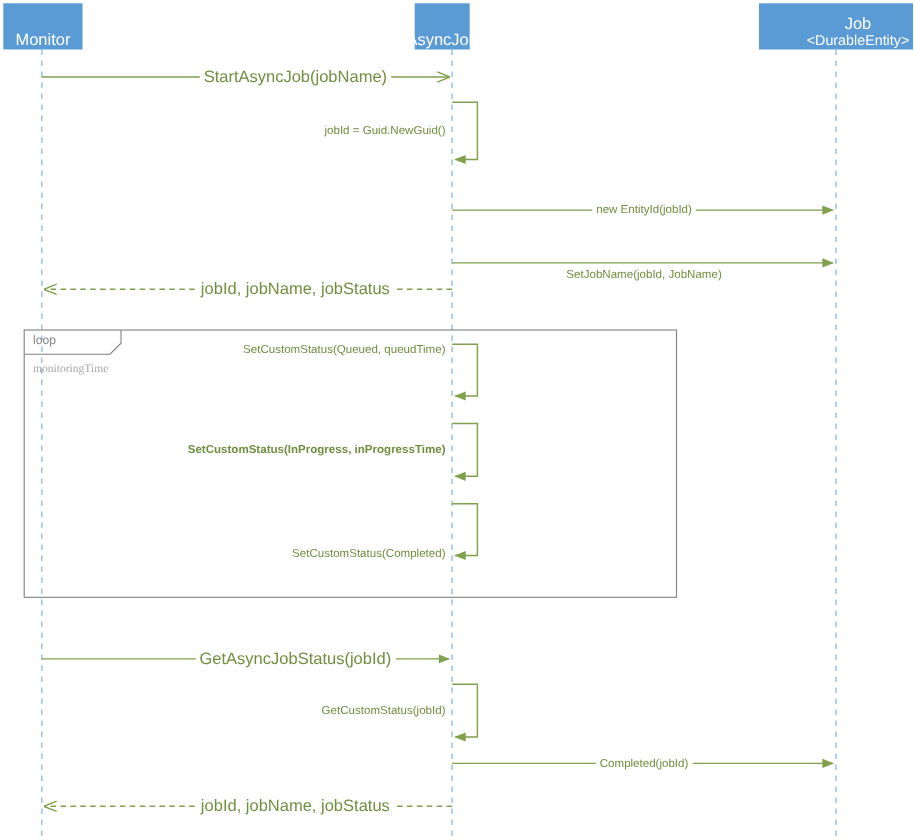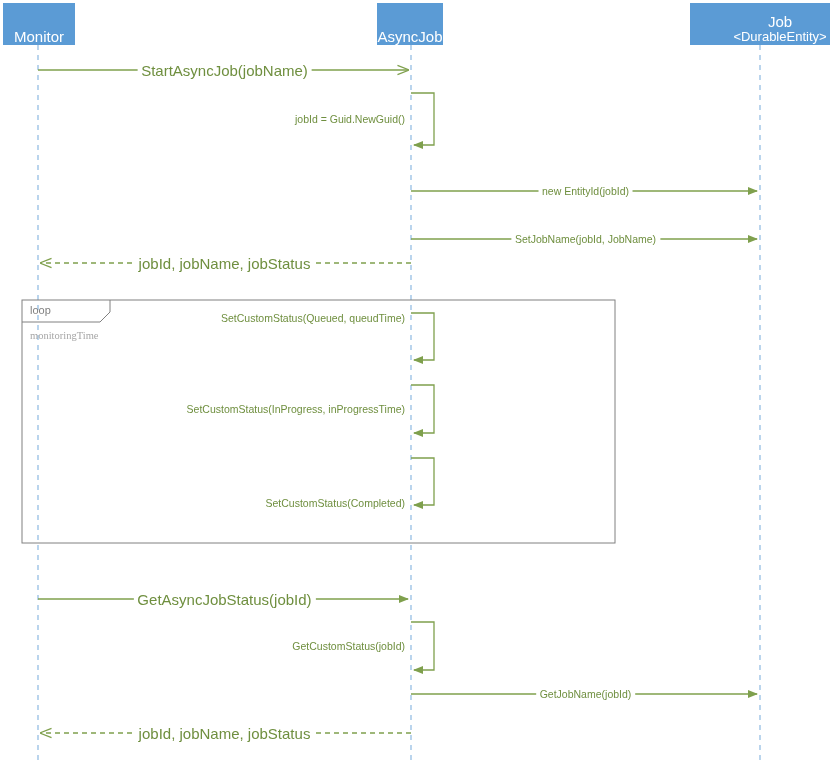--- a/index.html
+++ b/index.html
@@ -41,21 +41,21 @@
   .actor-line2 { font-size: 13px; }
   .msg-label {
     position: absolute;
     color: #6f8f3f;
     font-family: "Liberation Sans", sans-serif;
     white-space: nowrap;
     background: #ffffff;
     padding: 0 4px;
     transform: translate(-50%, -50%);
   }
-  .msg-label.big { font-size: 15px; }
+  .msg-label.big { font-size: 15px; margin-left: 44px; }
   .msg-label.small { font-size: 10.5px; text-align: center; }
   .frag-label {
     position: absolute;
     color: #808080;
     font-family: "Liberation Sans", sans-serif;
     font-size: 11px;
     white-space: nowrap;
   }
   .frag-guard {
     position: absolute;
@@ -101,38 +101,38 @@
         <path d="M 411 622 L 434 622 L 434 670 L 414 670" stroke="#7fa04d" stroke-width="1.3" fill="none" marker-end="url(#arrow-filled)"></path>
         <line x1="411" x2="757" y1="694" y2="694" stroke="#7fa04d" stroke-width="1.3" fill="none" marker-end="url(#arrow-filled)"></line>
         <line x1="411" x2="41" y1="733" y2="733" stroke="#7fa04d" stroke-width="1.3" fill="none" stroke-dasharray="5 4" marker-end="url(#arrow-open)"></line>
       </g>
   </svg>
 
   <div id="actors">
       <div class="actor-box" style="left: 3px; top: 3px; width: 72px; height: 42px;">
         <div class="actor-line1">Monitor</div>
       </div>
-      <div class="actor-box" style="left: 377px; top: 3px; width: 66px; height: 42px;">
+      <div class="actor-box" style="left: 377px; top: 3px; width: 50px; height: 42px;">
         <div class="actor-line1">AsyncJob</div>
       </div>
       <div class="actor-box" style="left: 690px; top: 3px; width: 140px; height: 42px; padding-left: 40px;">
         <div class="actor-line1">Job</div>
         <div class="actor-line2">&lt;DurableEntity&gt;</div>
       </div>
     </div>
   <div id="labels">
       <div class="frag-label" style="left: 30px; top: 304px;">loop</div>
       <div class="frag-guard" style="left: 30px; top: 330px;">monitoringTime</div>
       <div class="msg-label big" style="left: 224.5px; top: 70px;">StartAsyncJob(jobName)</div>
       <div class="msg-label small" style="transform: translate(-100%, -50%); left: 409px; top: 119px;">jobId = Guid.NewGuid()</div>
       <div class="msg-label small" style="left: 585.5px; top: 191px;">new EntityId(jobId)</div>
-      <div class="msg-label small" style="left: 585.5px; top: 239px;">SetJobName(jobId, JobName)</div>
+      <div class="msg-label small" style="left: 585.5px; top: 250px;">SetJobName(jobId, JobName)</div>
       <div class="msg-label big" style="left: 224.5px; top: 263px;">jobId, jobName, jobStatus</div>
       <div class="msg-label small" style="transform: translate(-100%, -50%); left: 409px; top: 318px;">SetCustomStatus(Queued, queudTime)</div>
-      <div class="msg-label small" style="transform: translate(-100%, -50%); left: 409px; top: 409px;">SetCustomStatus(InProgress, inProgressTime)</div>
+      <div class="msg-label small" style="transform: translate(-100%, -50%); left: 409px; top: 409px; font-weight: bold;">SetCustomStatus(InProgress, inProgressTime)</div>
       <div class="msg-label small" style="transform: translate(-100%, -50%); left: 409px; top: 481.5px; margin-top: 21px;">SetCustomStatus(Completed)</div>
       <div class="msg-label big" style="left: 224.5px; top: 599px;">GetAsyncJobStatus(jobId)</div>
       <div class="msg-label small" style="transform: translate(-100%, -50%); left: 409px; top: 646px;">GetCustomStatus(jobId)</div>
-      <div class="msg-label small" style="left: 585.5px; top: 694px;">GetJobName(jobId)</div>
+      <div class="msg-label small" style="left: 585.5px; top: 694px;">Completed(jobId)</div>
       <div class="msg-label big" style="left: 224.5px; top: 733px;">jobId, jobName, jobStatus</div>
     </div>
 
 </div>
 
 </body></html>

